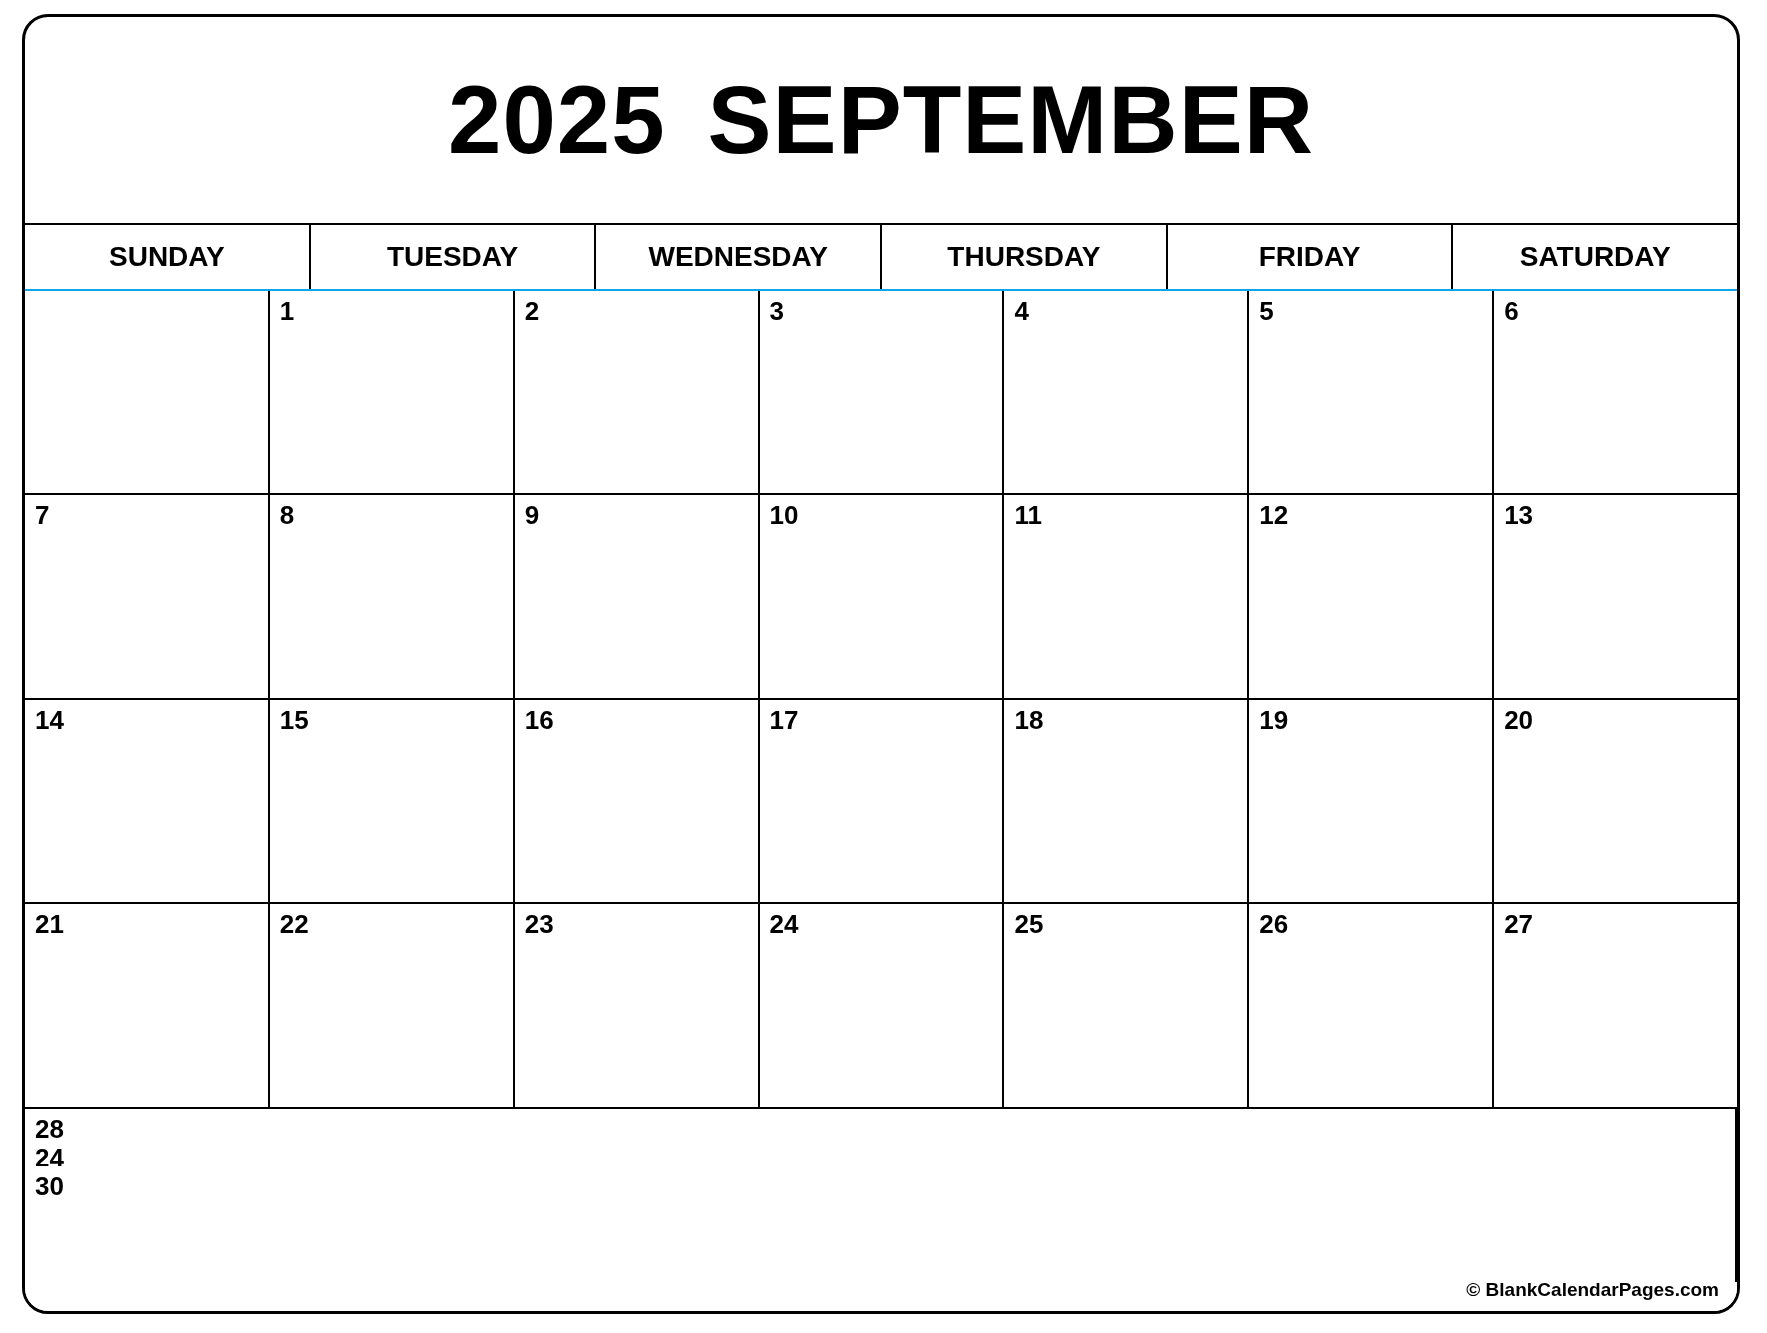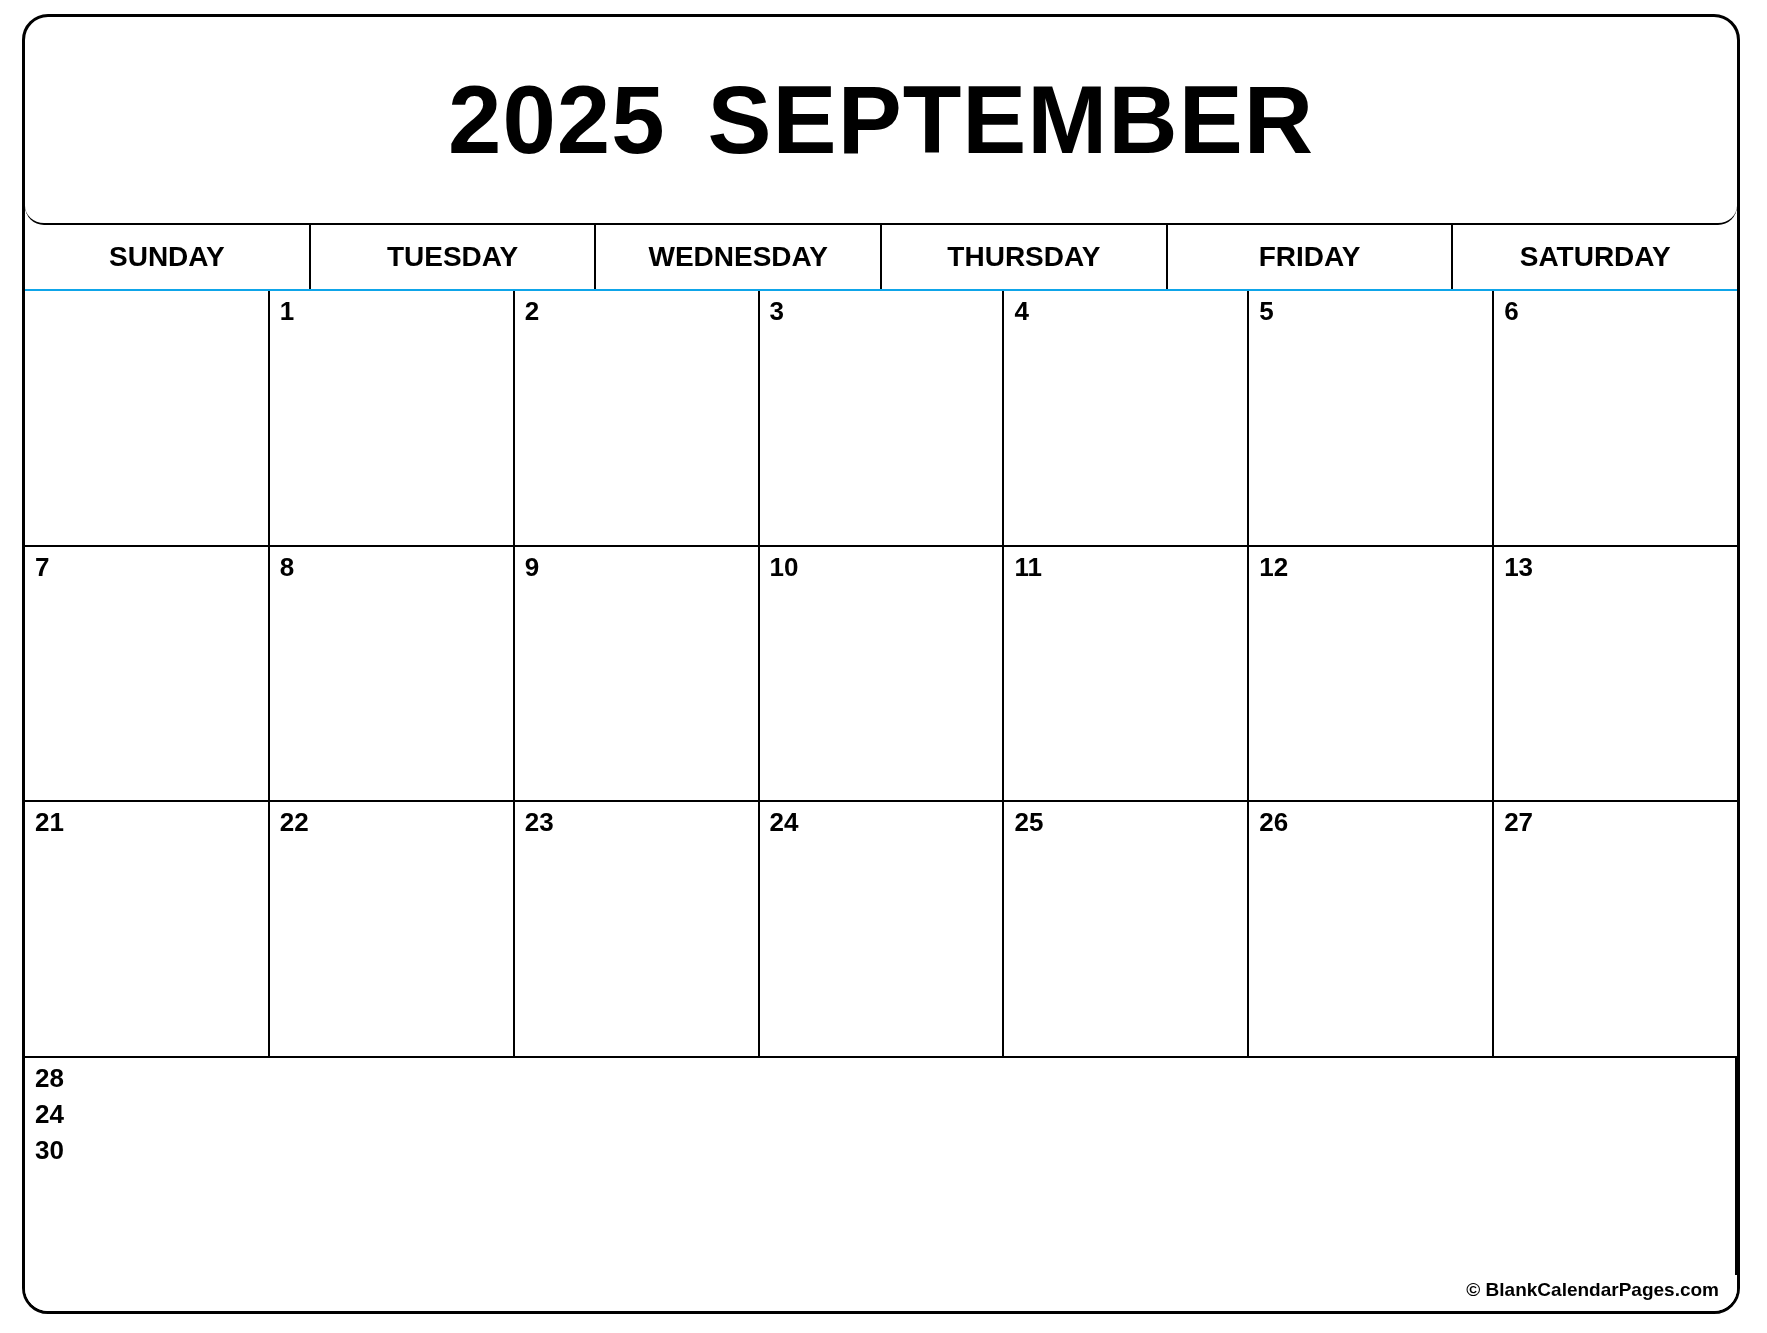--- a/index.html
+++ b/index.html
@@ -27,21 +27,20 @@
     overflow: hidden;
   }
 
   .title-bar {
     height: 208px;
     display: flex;
     align-items: center;
     justify-content: center;
     border-bottom: 2px solid #000000;
     box-sizing: border-box;
-    border-radius: 19px;
   }
   .title-text {
     font-size: 96px;
     font-weight: bold;
     letter-spacing: 1px;
     color: #000000;
     white-space: nowrap;
     line-height: 1;
     font-family: "Liberation Sans", sans-serif;
   }
@@ -172,20 +171,43 @@
           <span class="day-number">11</span>
         </div>
       <div class="day-cell">
           <span class="day-number">12</span>
         </div>
       <div class="day-cell">
           <span class="day-number">13</span>
         </div>
     </div>
 
+    <div class="week-row">
+      <div class="day-cell">
+          <span class="day-number">14</span>
+        </div>
+      <div class="day-cell">
+          <span class="day-number">15</span>
+        </div>
+      <div class="day-cell">
+          <span class="day-number">16</span>
+        </div>
+      <div class="day-cell">
+          <span class="day-number">17</span>
+        </div>
+      <div class="day-cell">
+          <span class="day-number">18</span>
+        </div>
+      <div class="day-cell">
+          <span class="day-number">19</span>
+        </div>
+      <div class="day-cell">
+          <span class="day-number">20</span>
+        </div>
+    </div>
 
     <div class="week-row">
       <div class="day-cell">
           <span class="day-number">21</span>
         </div>
       <div class="day-cell">
           <span class="day-number">22</span>
         </div>
       <div class="day-cell">
           <span class="day-number">23</span>

